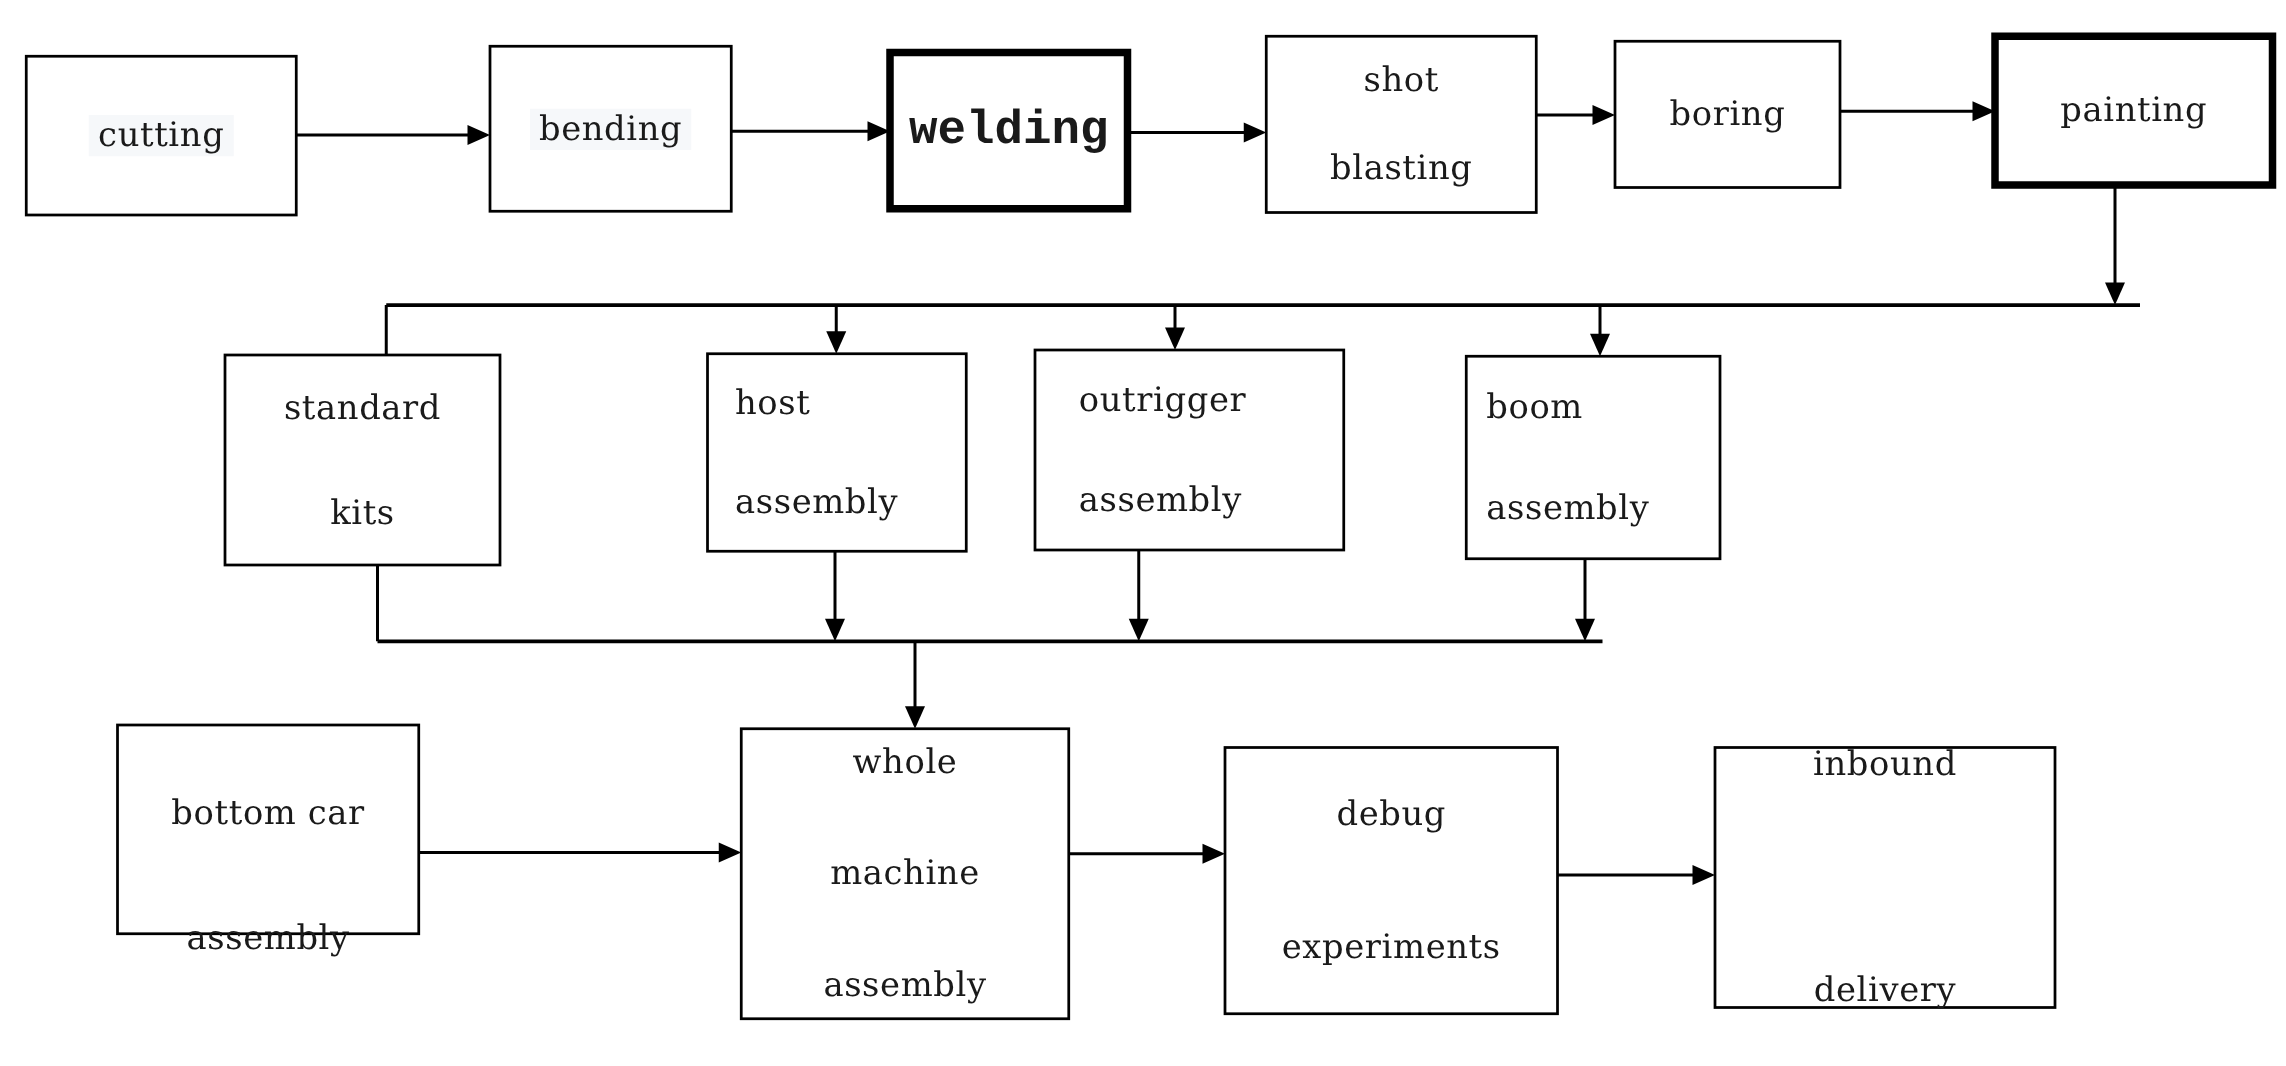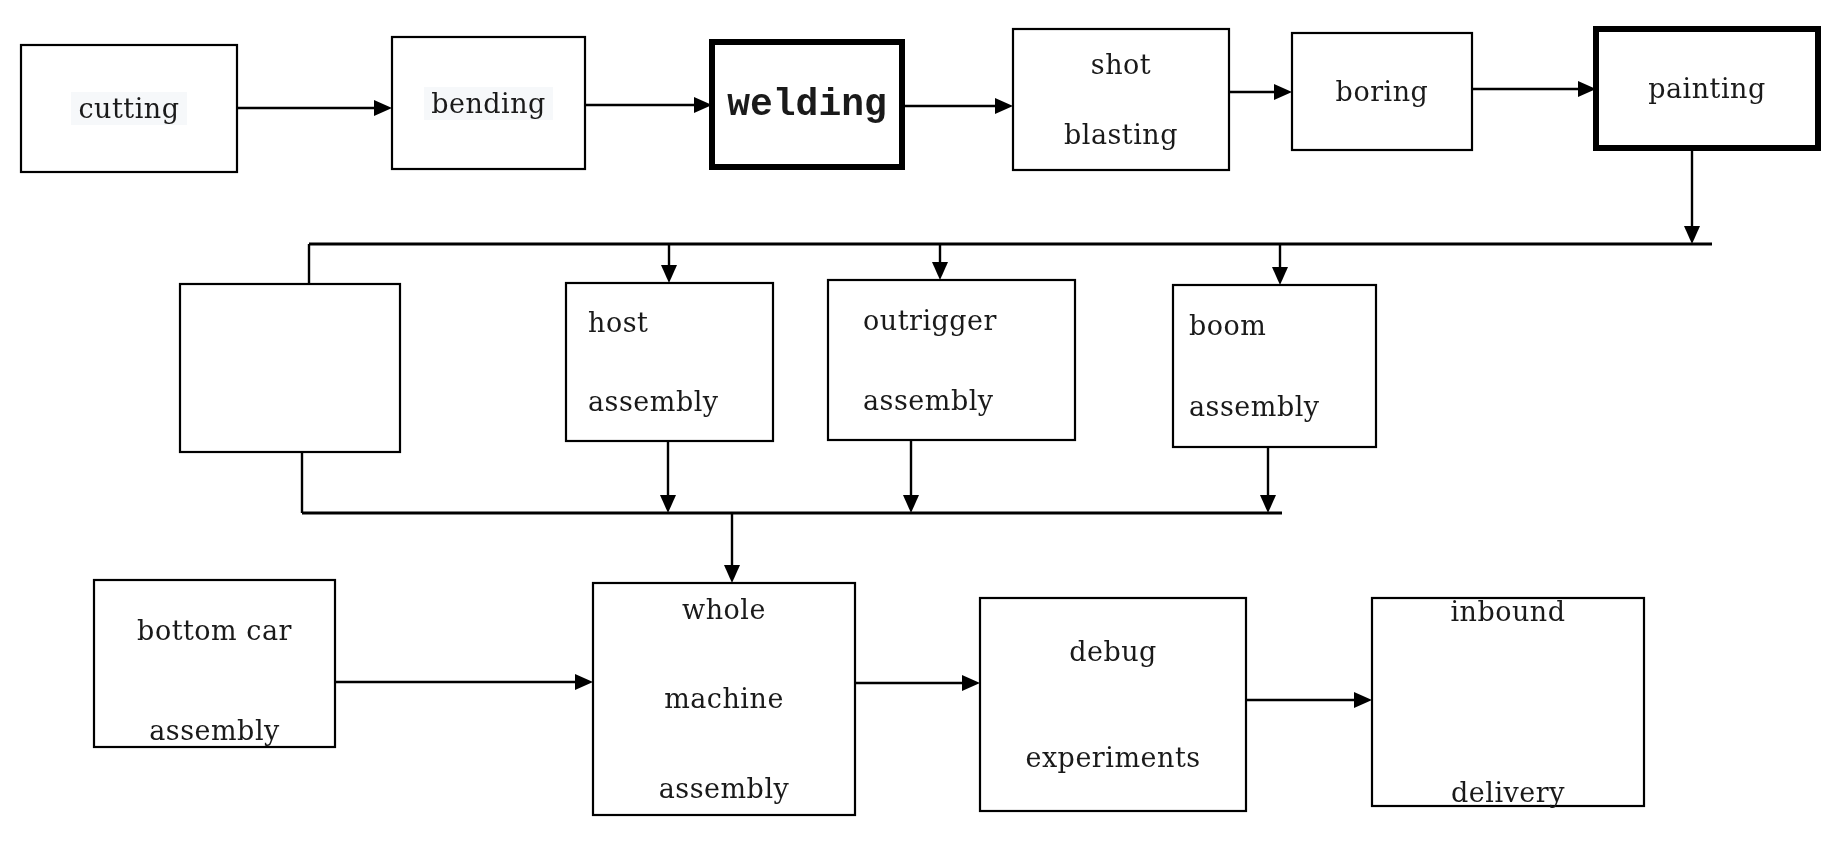--- a/index.html
+++ b/index.html
@@ -199,37 +199,41 @@
   </div>
 
   <div class="node-label" style="left:1292px; top:33px; width:180px; height:117px;">
     <span class="ln">boring</span>
   </div>
 
   <div class="node-label" style="left:1596px; top:29px; width:222px; height:119px;">
     <span class="ln">painting</span>
   </div>
 
+  <div class="node-label" style="left:180px; top:284px; width:220px; height:168px; justify-content:space-around;">
+    <span class="ln">standard</span>
+    <span class="ln">kits</span>
+  </div>
 
   <div class="node-label" style="left:566px; top:283px; width:207px; height:158px; justify-content:space-around; align-items:flex-start; padding-left:22px; box-sizing:border-box;">
     <span class="ln">host</span>
     <span class="ln">assembly</span>
   </div>
 
   <div class="node-label" style="left:828px; top:280px; width:247px; height:160px; justify-content:space-around; align-items:flex-start; padding-left:35px; box-sizing:border-box;">
     <span class="ln">outrigger</span>
     <span class="ln">assembly</span>
   </div>
 
   <div class="node-label" style="left:1173px; top:285px; width:203px; height:162px; justify-content:space-around; align-items:flex-start; padding-left:16px; box-sizing:border-box;">
     <span class="ln">boom</span>
     <span class="ln">assembly</span>
   </div>
 
-  <div class="node-label" style="left:94px; top:580px; width:241px; height:200px; justify-content:space-around;">
+  <div class="node-label" style="left:94px; top:600px; width:241px; height:200px; justify-content:space-around;">
     <span class="ln">bottom car</span>
     <span class="ln">assembly</span>
   </div>
 
   <div class="node-label" style="left:593px; top:583px; width:262px; height:232px; justify-content:space-around;gap:36px;">
     <span class="ln">whole</span>
     <span class="ln">machine</span>
     <span class="ln">assembly</span>
   </div>
 

